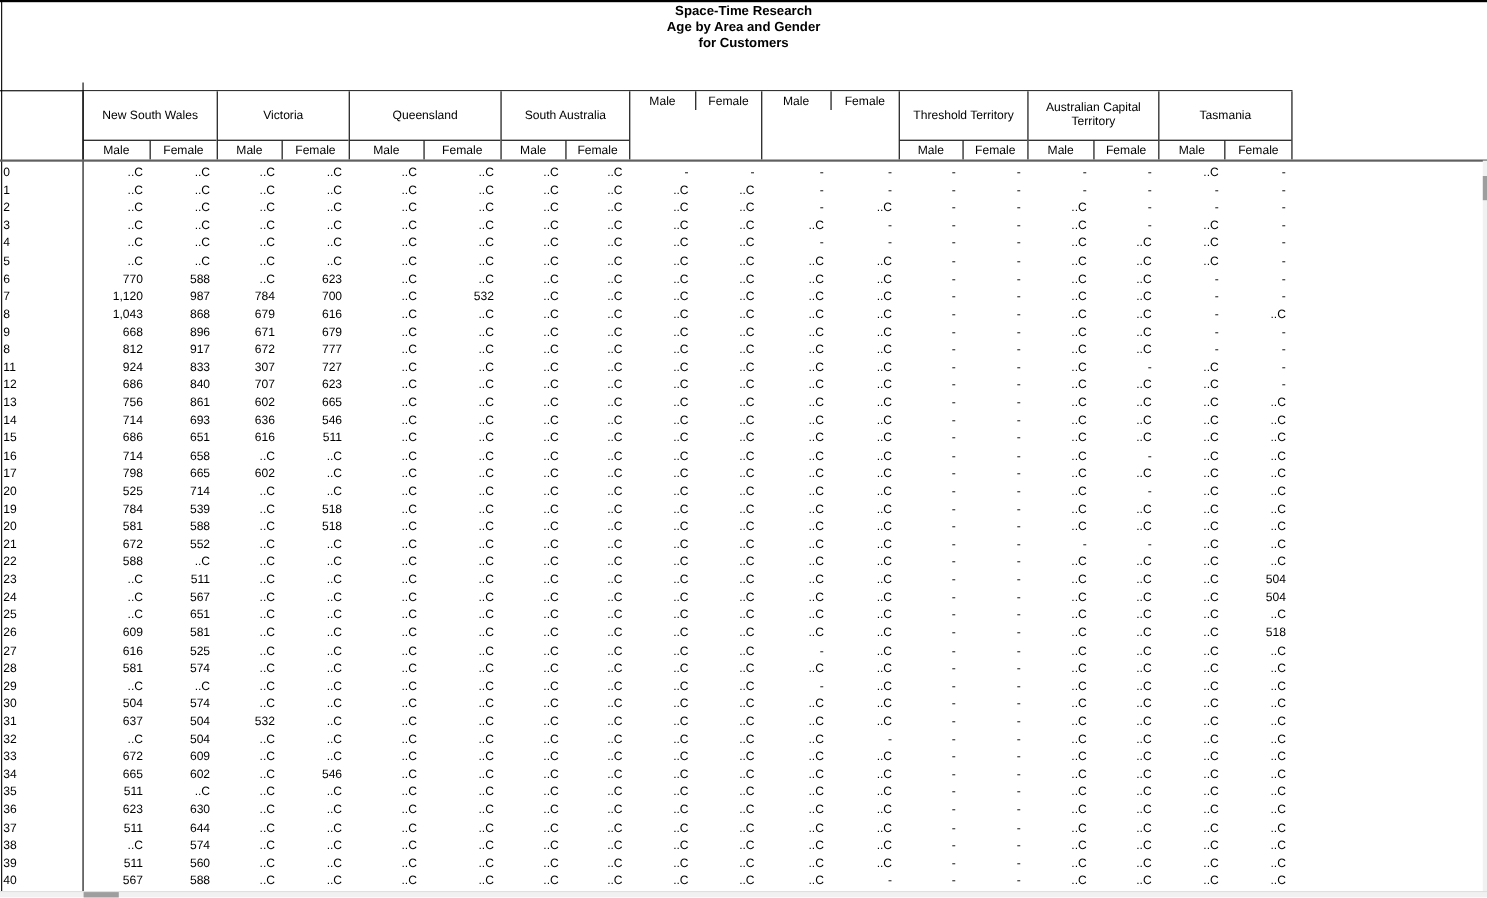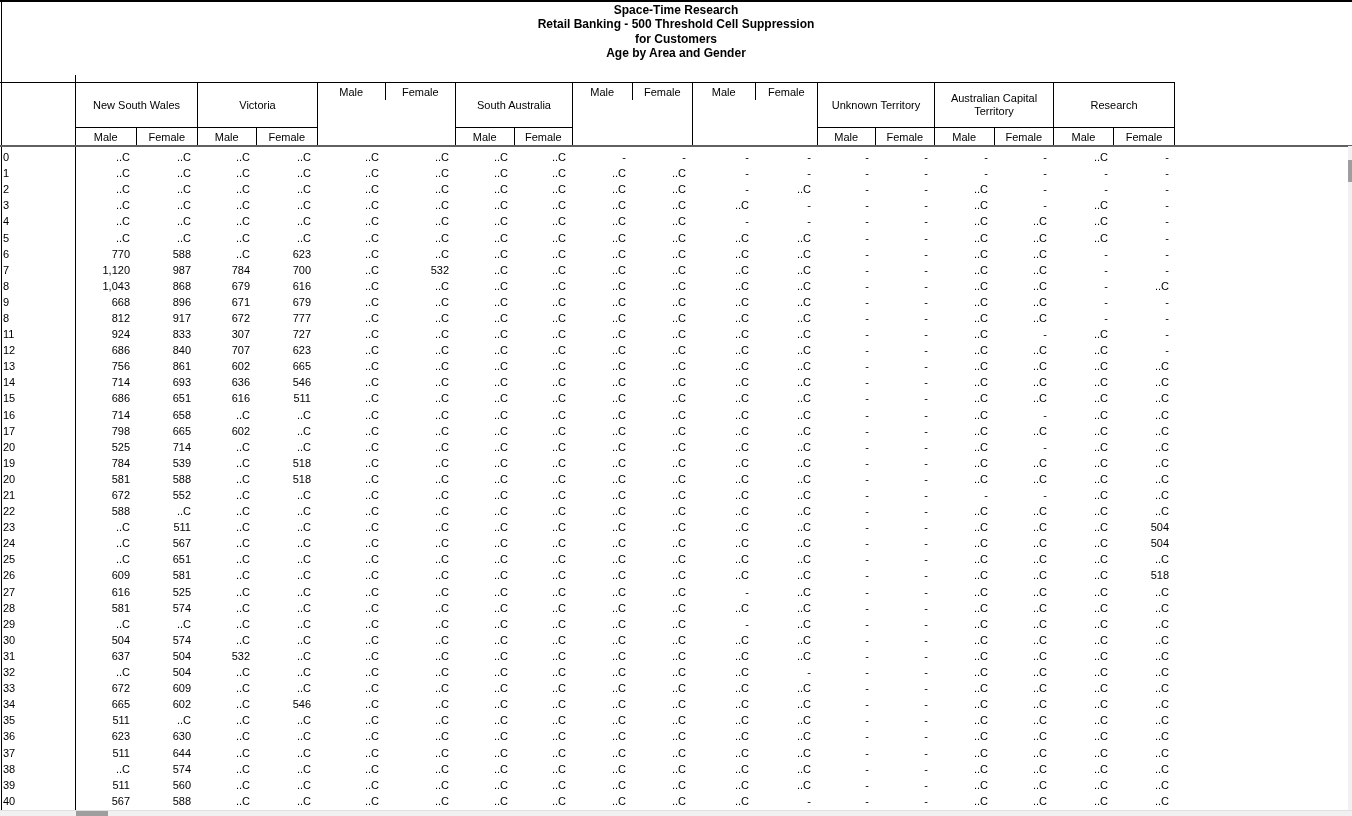--- a/index.html
+++ b/index.html
@@ -57,42 +57,42 @@
 </style>
 </head>
 <body>
 
 <div class="screen">
   <div class="top-border"></div>
   <div class="left-border"></div>
 
   <div class="title-block">
       <div class="title-line">Space-Time Research</div>
-      <div class="title-line">Retail Banking - 500 Threshold Cell Suppression</div>
+      <div class="title-line">Age by Area and Gender</div>
       <div class="title-line">for Customers</div>
-      <div class="title-line">Age by Area and Gender</div>
     </div>
 
   <div class="header-top-line"></div>
   <div class="column-headers">
       <div class="area-block" style="width: 122px;">
         <div class="area-name">New South Wales</div>
         <div class="gender-row">
           <div class="gender-cell male" style="width: 61px;">Male</div>
           <div class="gender-cell" style="width: 61px;">Female</div>
         </div>
       </div>
       <div class="area-block" style="width: 120px;">
         <div class="area-name">Victoria</div>
         <div class="gender-row">
           <div class="gender-cell male" style="width: 59px;">Male</div>
           <div class="gender-cell" style="width: 61px;">Female</div>
         </div>
       </div>
       <div class="area-block" style="width: 138px;">
+        <div class="area-name">Queensland</div>
         <div class="gender-row">
           <div class="gender-cell male" style="width: 68px;">Male</div>
           <div class="gender-cell" style="width: 70px;">Female</div>
         </div>
       </div>
       <div class="area-block" style="width: 117px;">
         <div class="area-name">South Australia</div>
         <div class="gender-row">
           <div class="gender-cell male" style="width: 59px;">Male</div>
           <div class="gender-cell" style="width: 58px;">Female</div>
@@ -104,35 +104,35 @@
           <div class="gender-cell" style="width: 60px;">Female</div>
         </div>
       </div>
       <div class="area-block" style="width: 125px;">
         <div class="gender-row">
           <div class="gender-cell male" style="width: 63px;">Male</div>
           <div class="gender-cell" style="width: 62px;">Female</div>
         </div>
       </div>
       <div class="area-block" style="width: 117px;">
-        <div class="area-name">Unknown Territory</div>
+        <div class="area-name">Threshold Territory</div>
         <div class="gender-row">
           <div class="gender-cell male" style="width: 58px;">Male</div>
           <div class="gender-cell" style="width: 59px;">Female</div>
         </div>
       </div>
       <div class="area-block" style="width: 119px;">
         <div class="area-name">Australian Capital Territory</div>
         <div class="gender-row">
           <div class="gender-cell male" style="width: 60px;">Male</div>
           <div class="gender-cell" style="width: 59px;">Female</div>
         </div>
       </div>
       <div class="area-block" style="width: 122px;">
-        <div class="area-name">Research</div>
+        <div class="area-name">Tasmania</div>
         <div class="gender-row">
           <div class="gender-cell male" style="width: 61px;">Male</div>
           <div class="gender-cell" style="width: 61px;">Female</div>
         </div>
       </div>
     </div>
 
   <div class="rowlabel-separator"></div>
   <div class="splitter"></div>
 

